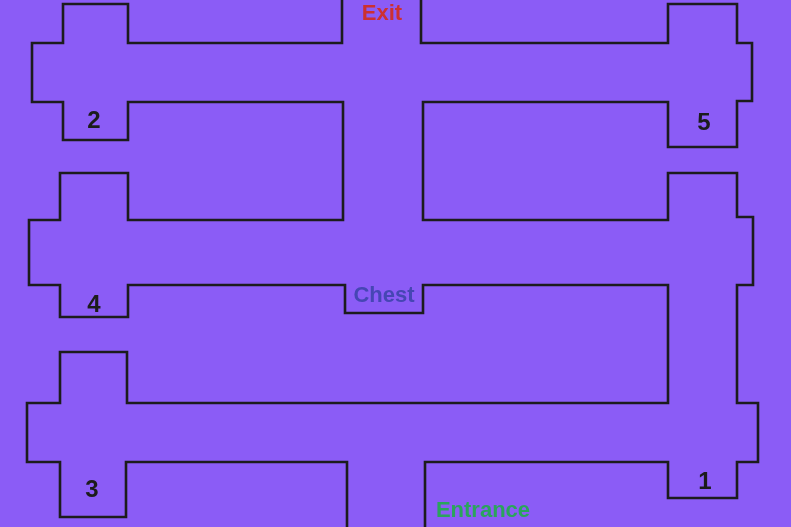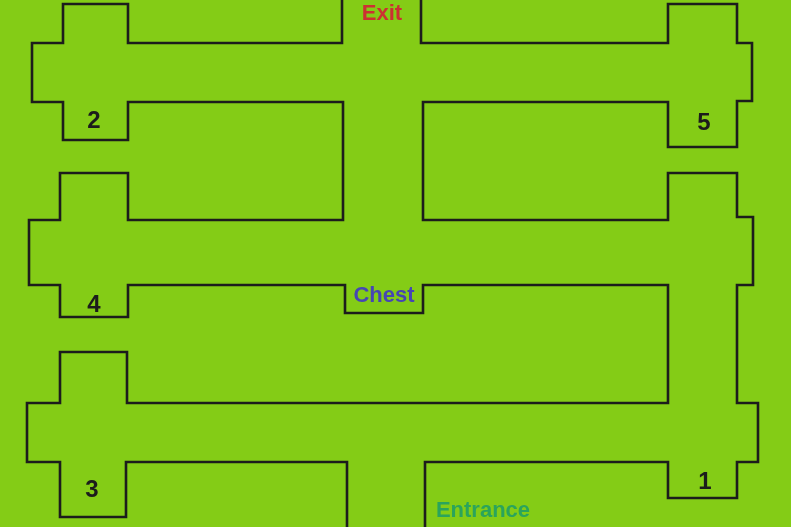--- a/index.html
+++ b/index.html
@@ -26,21 +26,21 @@
   }
   .map-label {
     font-family: "Liberation Sans", "DejaVu Sans", sans-serif;
     font-weight: bold;
     text-anchor: middle;
   }
 </style>
 </head>
 <body>
 
-<div class="stage" style="background: #84cc16;">
+<div class="stage" style="background: #8b5cf6;">
   <svg viewBox="0 0 791 527" xmlns="http://www.w3.org/2000/svg">
     <g id="walls-group">
         <path d="M342 0 L342 43 L128 43 L128 4 L63 4 L63 43 L32 43 L32 102 L63 102 L63 140 L128 140 L128 102 L343 102 L343 220 L128 220 L128 173 L60 173 L60 220 L29 220 L29 285 L60 285 L60 317 L128 317 L128 285 L345 285 L345 313 L423 313 L423 285 L668 285 L668 403 L127 403 L127 352 L60 352 L60 403 L27 403 L27 462 L60 462 L60 517 L126 517 L126 462 L347 462 L347 527" class="maze-wall" stroke="#1c1c1c" stroke-width="2.6"></path>
         <path d="M421 0 L421 43 L668 43 L668 4 L737 4 L737 43 L752 43 L752 101 L737 101 L737 147 L668 147 L668 102 L423 102 L423 220 L668 220 L668 173 L737 173 L737 217 L753 217 L753 285 L737 285 L737 403 L758 403 L758 462 L737 462 L737 498 L668 498 L668 462 L425 462 L425 527" class="maze-wall" stroke="#1c1c1c" stroke-width="2.6"></path>
       </g>
     <g id="labels-group">
         <text x="382" y="20" fill="#cc3032" font-size="22" class="map-label">Exit</text>
         <text x="384" y="302" fill="#4646b4" font-size="22" class="map-label">Chest</text>
         <text x="483" y="517" fill="#2aa45c" font-size="22" class="map-label">Entrance</text>
         <text x="94" y="128" fill="#1c1c1c" font-size="24" class="map-label">2</text>

